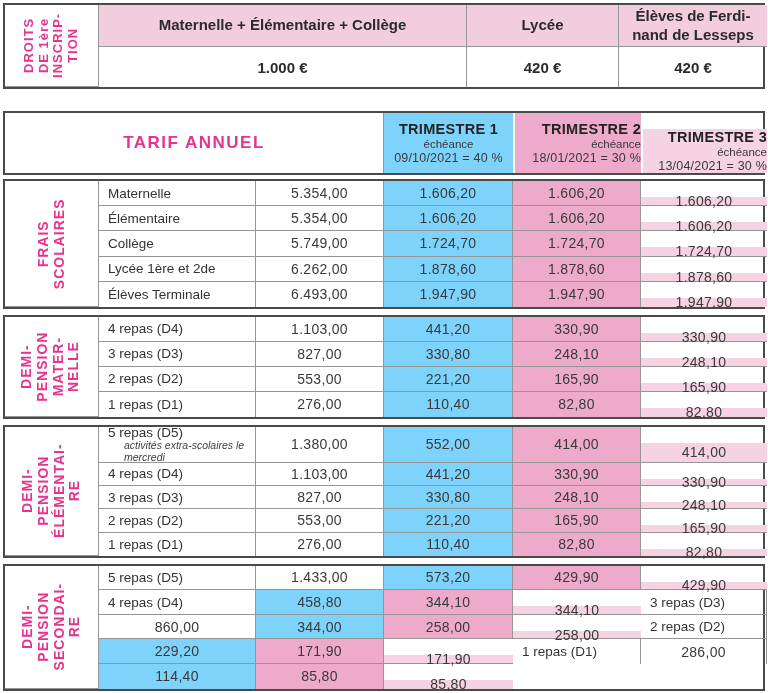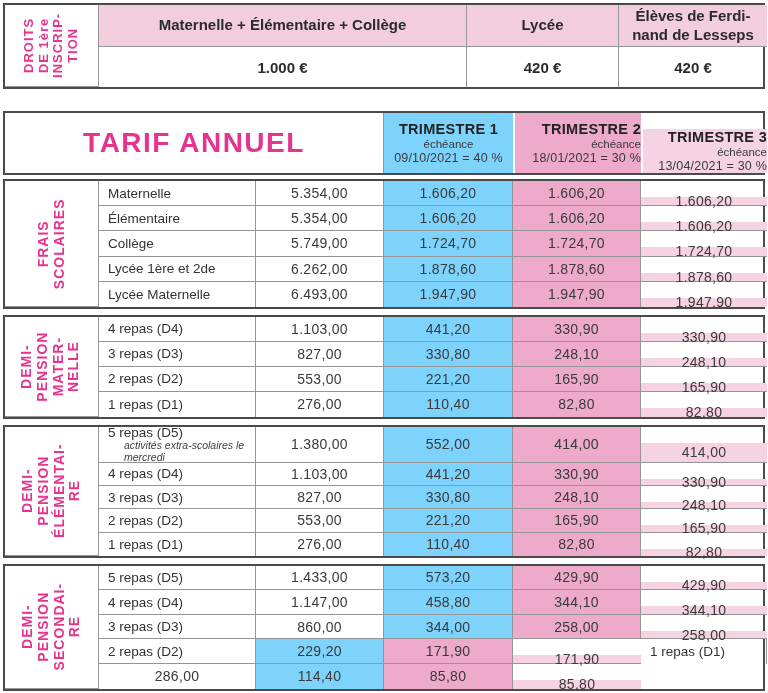--- a/index.html
+++ b/index.html
@@ -43,21 +43,21 @@
   .top-head{
     background:#f2cddd;
     font-weight:bold;font-size:15px;color:#2b2b2b;
     text-align:center;line-height:1.25;
   }
   .top-val{font-weight:bold;font-size:15px;color:#2b2b2b;}
 
   
   .mh{grid-template-columns:379px 129px 128px 126px;grid-template-rows:60px;margin-bottom:4px;}
   .tarif{
-    font-weight:bold;font-size:28px;color:#e5348f;letter-spacing:1.5px;
+    font-weight:bold;font-size:17px;color:#e5348f;letter-spacing:1.5px;
   }
   .trim{
     flex-direction:column;justify-content:center;
     text-align:center;border-right:none;border-bottom:none;
   }
   .trim + .trim{border-left:2px solid #fff;align-items:flex-end;}
   .trim-title{font-weight:bold;font-size:14.5px;color:#232323;letter-spacing:.3px;}
   .trim-sub{font-size:11.5px;color:#3a3a3a;margin-top:1px;}
   .trim-due{font-size:12.5px;color:#3a3a3a;margin-top:1px;letter-spacing:.2px;}
   .bg-t1{background:#7dd3fc;}
@@ -146,21 +146,21 @@
       <div class="cell num bg-t2">1.724,70</div>
       <div class="cell num bg-t3 no-br">1.724,70</div>
       <div class="cell lbl">
         <span>Lycée 1ère et 2de</span>
       </div>
       <div class="cell num">6.262,00</div>
       <div class="cell num bg-t1">1.878,60</div>
       <div class="cell num bg-t2">1.878,60</div>
       <div class="cell num bg-t3 no-br">1.878,60</div>
       <div class="cell lbl no-bb">
-        <span>Lycée Maternelle</span>
+        <span>Élèves Terminale</span>
       </div>
       <div class="cell num no-bb">6.493,00</div>
       <div class="cell num bg-t1 no-bb">1.947,90</div>
       <div class="cell num bg-t2 no-bb">1.947,90</div>
       <div class="cell num bg-t3 no-bb no-br">1.947,90</div>
     </div>
 
   <div class="tbl sec r4">
     <div class="cell vcell">
       <div class="vtext mid">DEMI-
@@ -253,21 +253,20 @@
   <div class="cell lbl">
         <span>5 repas (D5)</span>
       </div>
       <div class="cell num">1.433,00</div>
       <div class="cell num bg-t1">573,20</div>
       <div class="cell num bg-t2">429,90</div>
       <div class="cell num bg-t3 no-br">429,90</div>
       <div class="cell lbl">
         <span>4 repas (D4)</span>
       </div>
-      <div class="cell num">1.147,00</div>
       <div class="cell num bg-t1">458,80</div>
       <div class="cell num bg-t2">344,10</div>
       <div class="cell num bg-t3 no-br">344,10</div>
       <div class="cell lbl">
         <span>3 repas (D3)</span>
       </div>
       <div class="cell num">860,00</div>
       <div class="cell num bg-t1">344,00</div>
       <div class="cell num bg-t2">258,00</div>
       <div class="cell num bg-t3 no-br">258,00</div>

